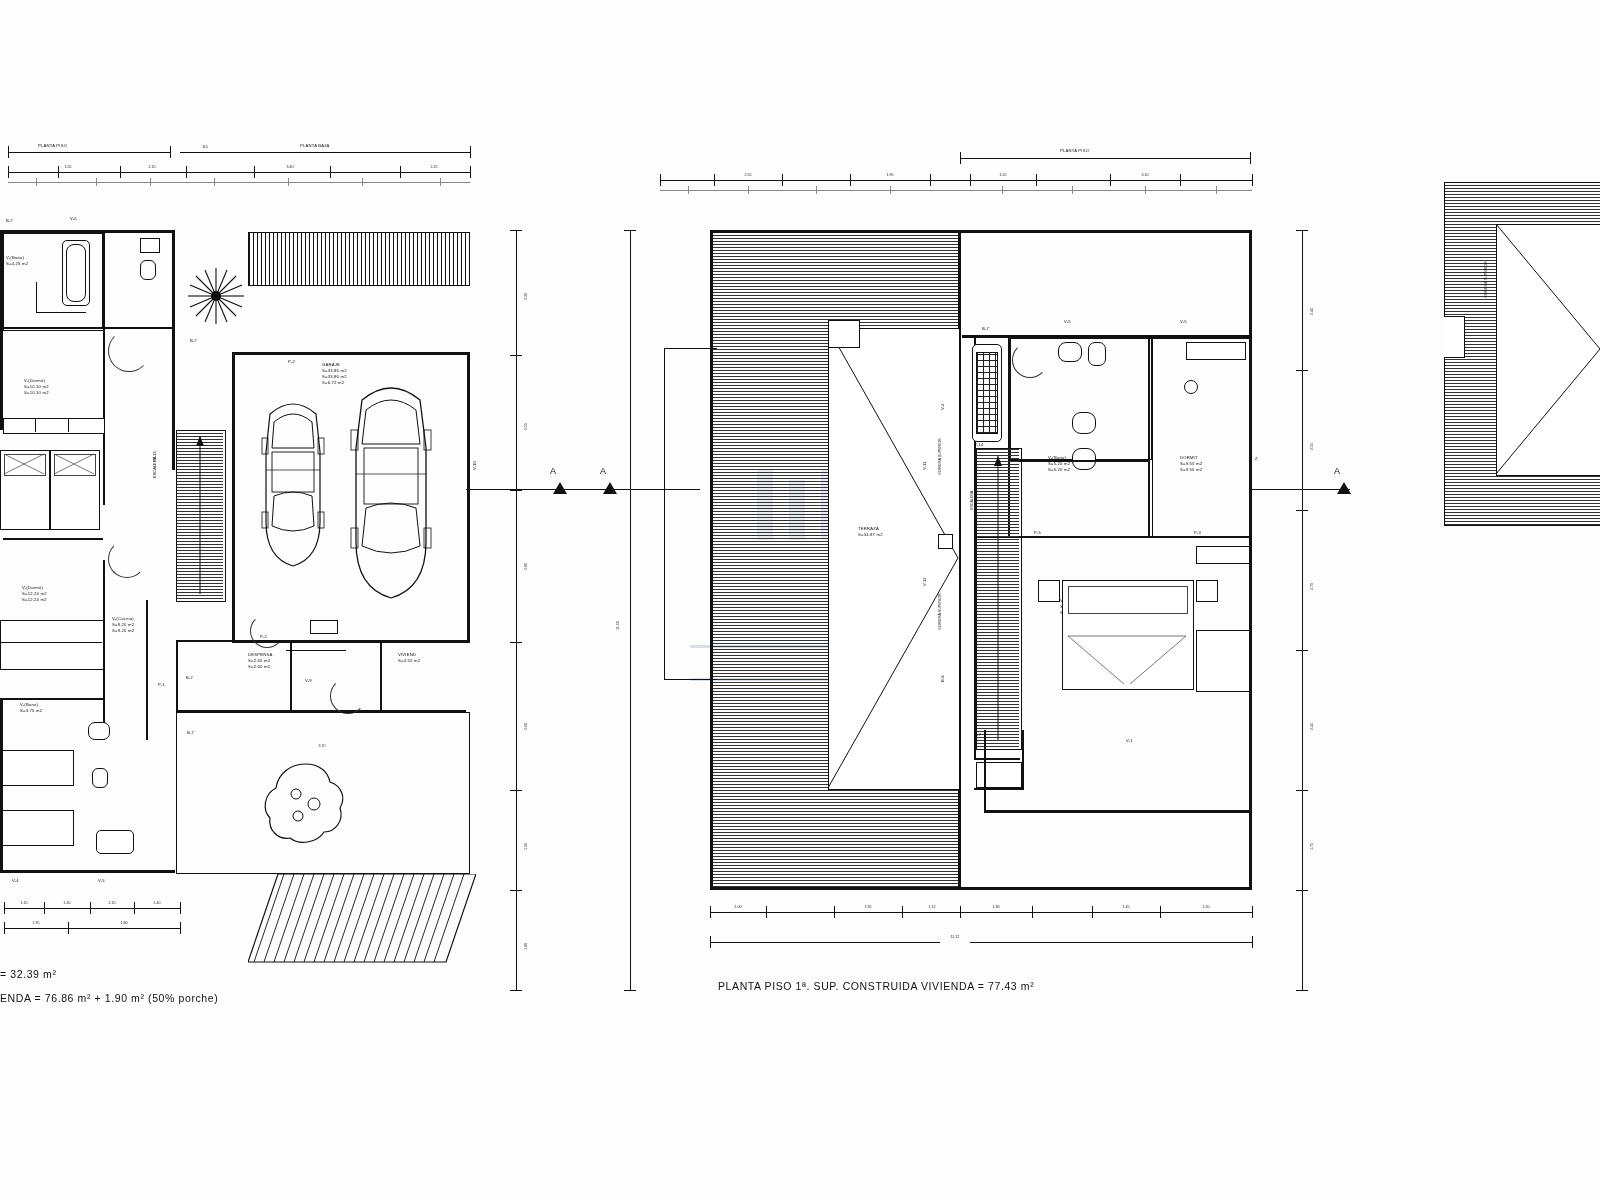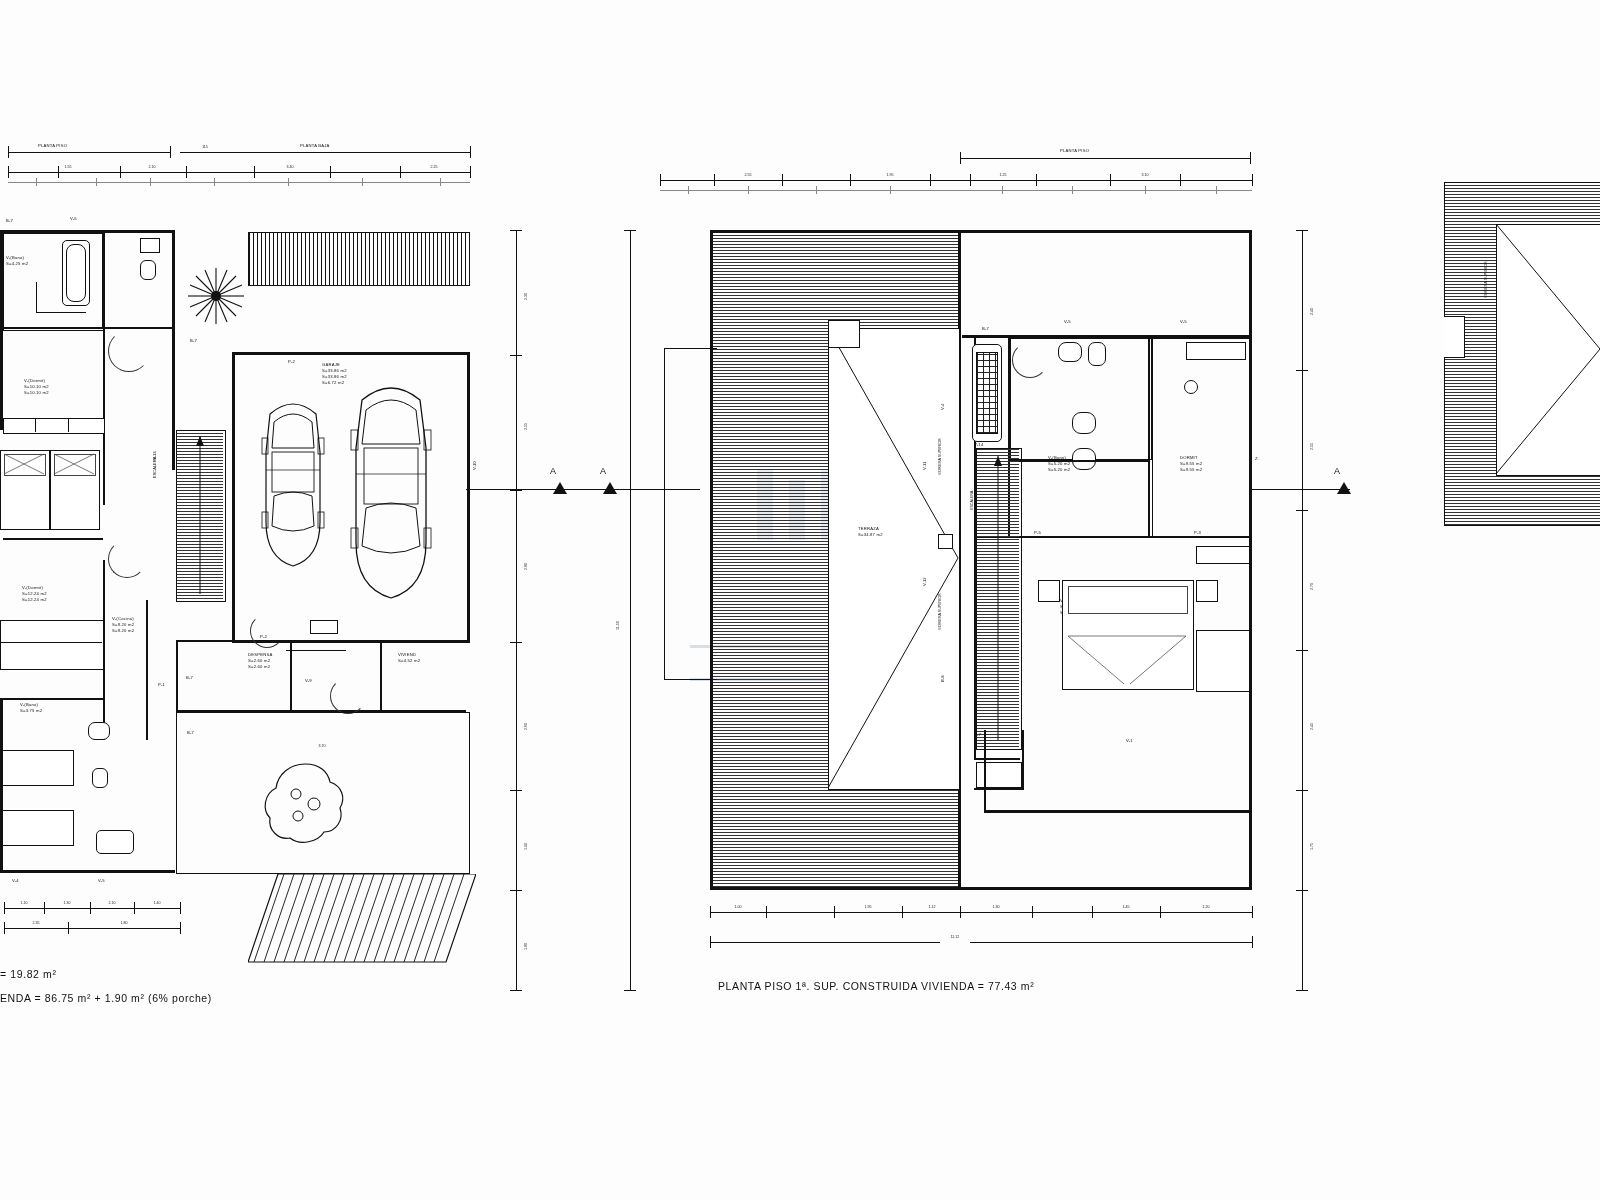--- a/index.html
+++ b/index.html
@@ -567,17 +567,17 @@
     <div class="abs white" style="left:56px;top:46px;width:104px;height:250px;border:1px solid #111;"></div>
     <svg class="abs" style="left:56px;top:46px;" width="105" height="251">
       <line x1="0" y1="0" x2="104" y2="125" stroke="#111" stroke-width="1"></line>
       <line x1="0" y1="250" x2="104" y2="125" stroke="#111" stroke-width="1"></line>
       <line x1="0" y1="0" x2="0" y2="250" stroke="#111" stroke-width="1.5"></line>
     </svg>
     <div class="tagv" style="left:44px;top:120px;transform:rotate(-90deg);transform-origin:left top;font-size:3.6px;">VIDRIERA SUPERIOR</div>
     <div class="abs" style="left:4px;top:138px;width:20px;height:40px;border:1px solid #111;border-left:none;background:#fff;"></div>
   </div>
 
-  <div class="cap" style="left:0;top:968px;">=   19.82  m²</div>
-  <div class="cap" style="left:0;top:992px;">ENDA  =   86.75 m² + 1.90 m² (6% porche)</div>
+  <div class="cap" style="left:0;top:968px;">=   32.39  m²</div>
+  <div class="cap" style="left:0;top:992px;">ENDA  =   76.86 m² + 1.90 m² (50% porche)</div>
   <div class="cap" style="left:718px;top:980px;">PLANTA PISO 1ª. SUP. CONSTRUIDA VIVIENDA  =   77.43  m²</div>
 
 </div>
 
 </body></html>

